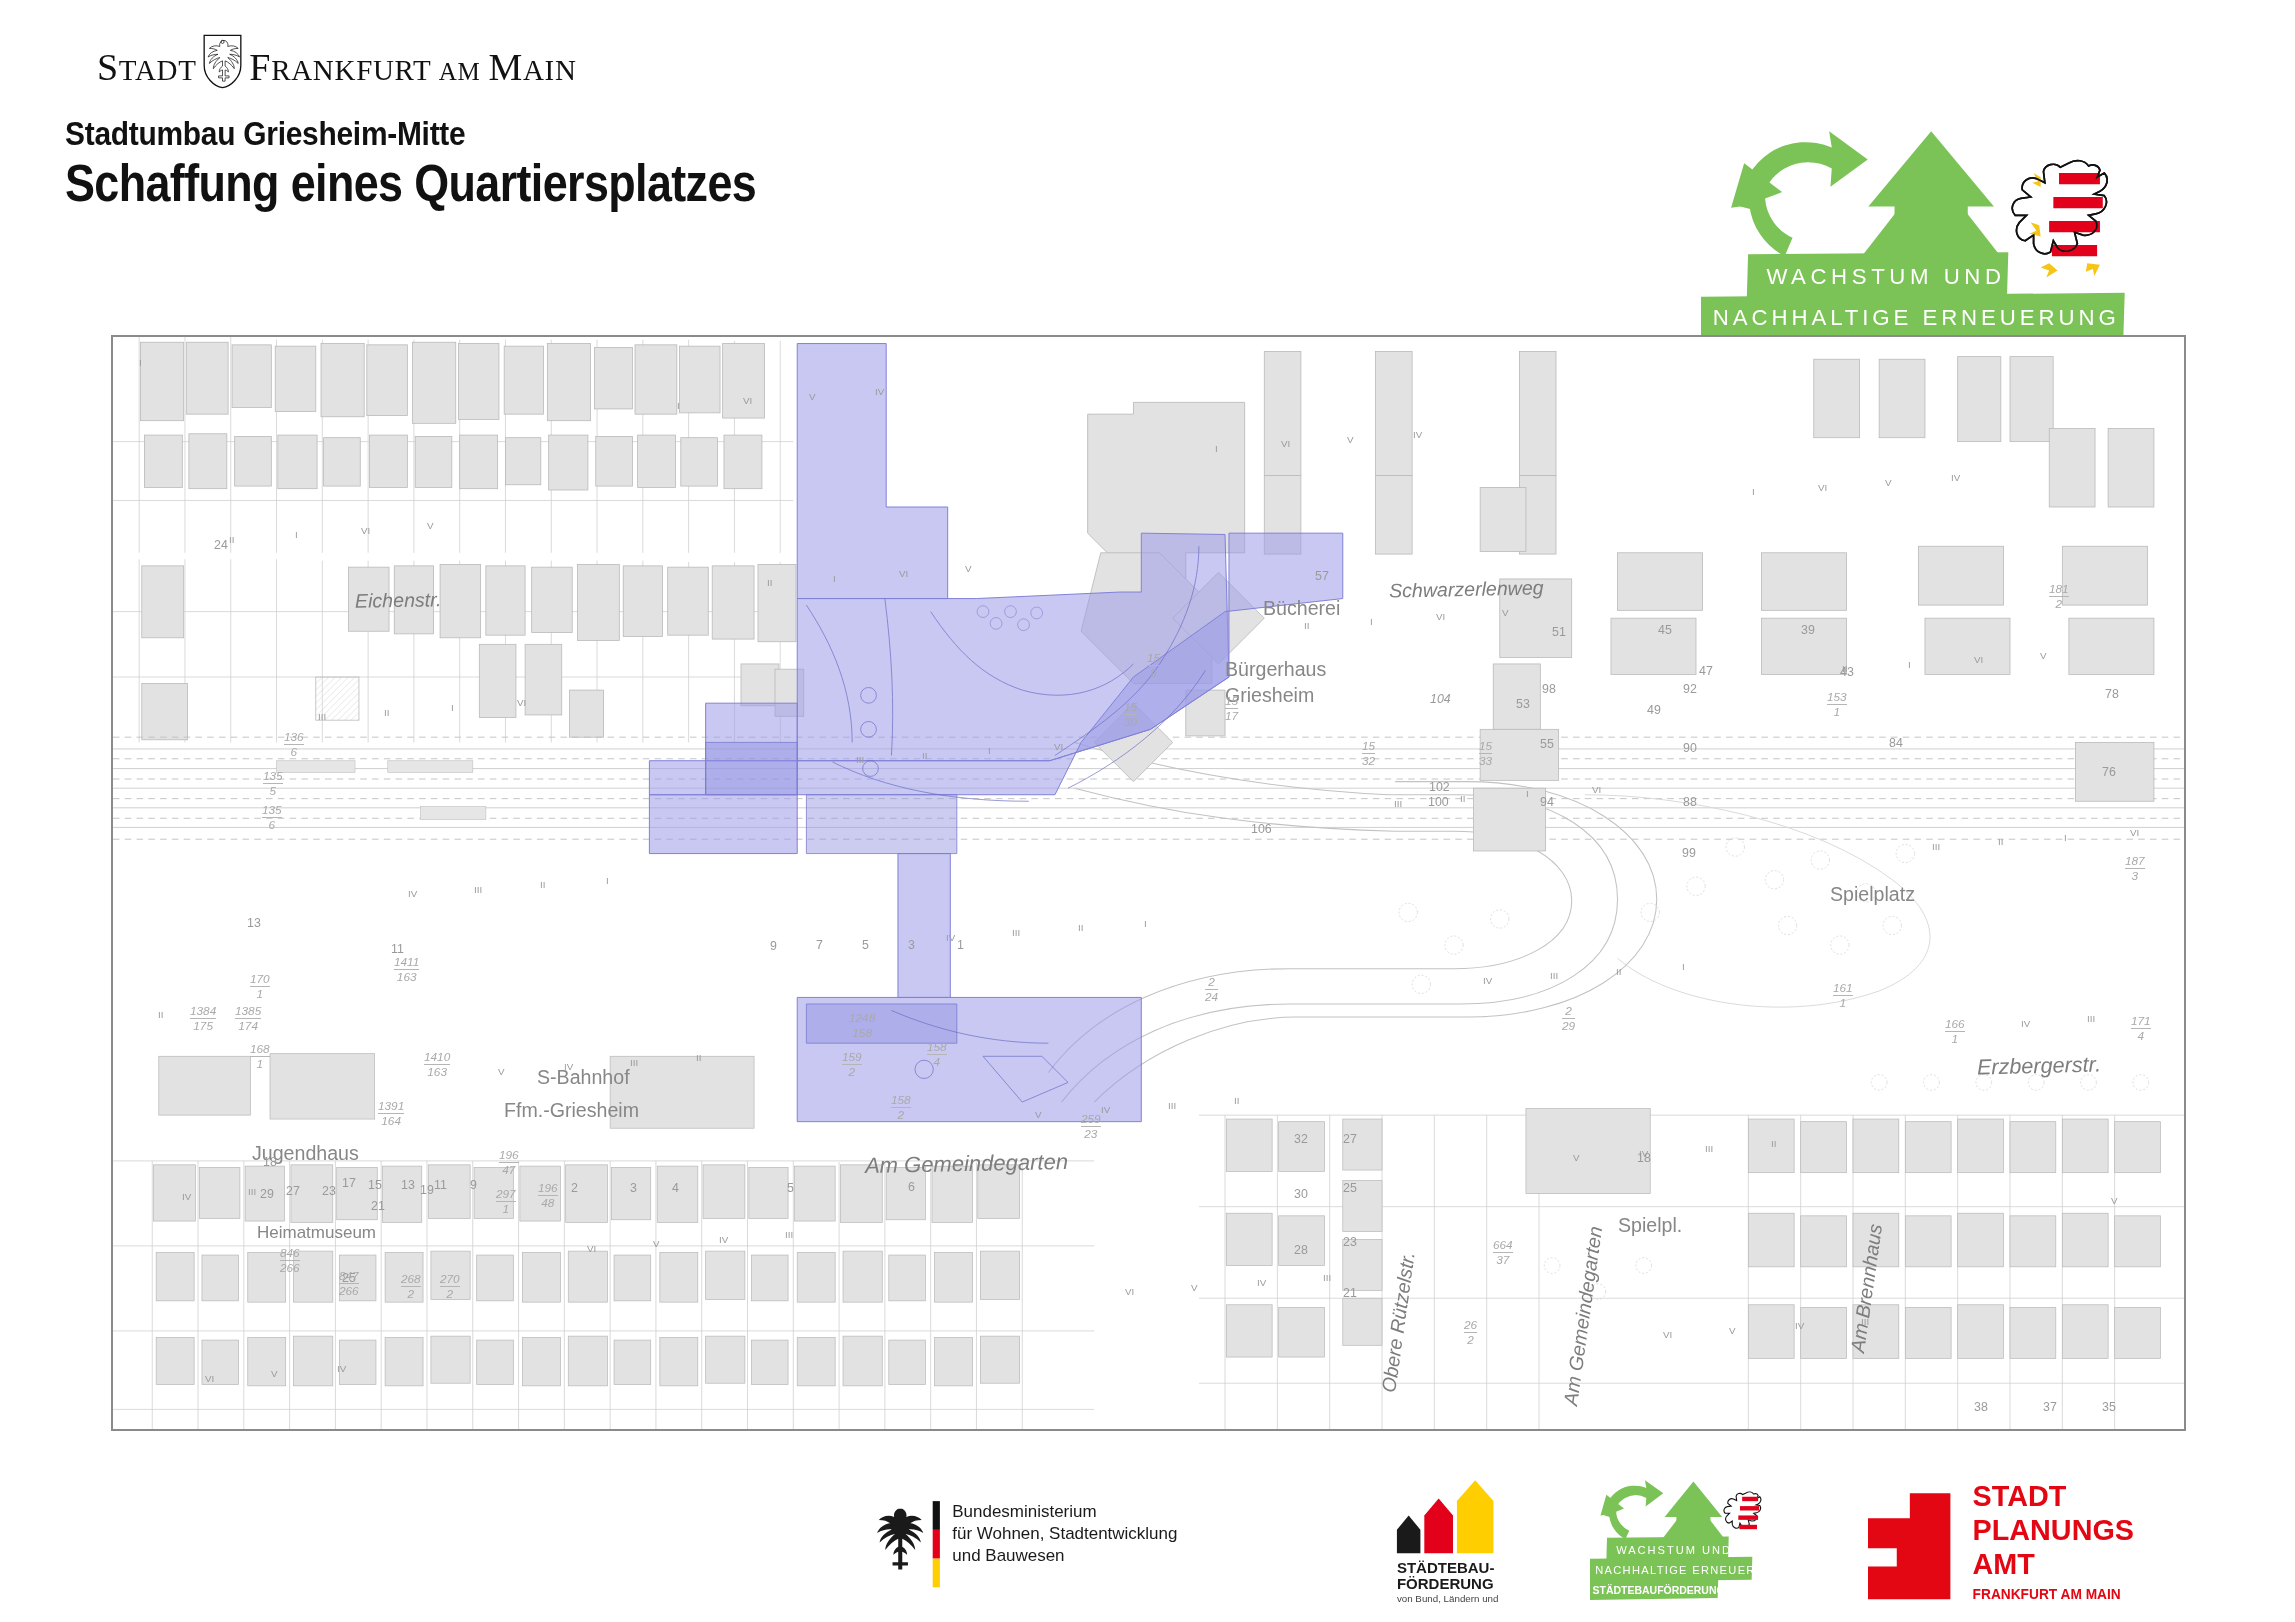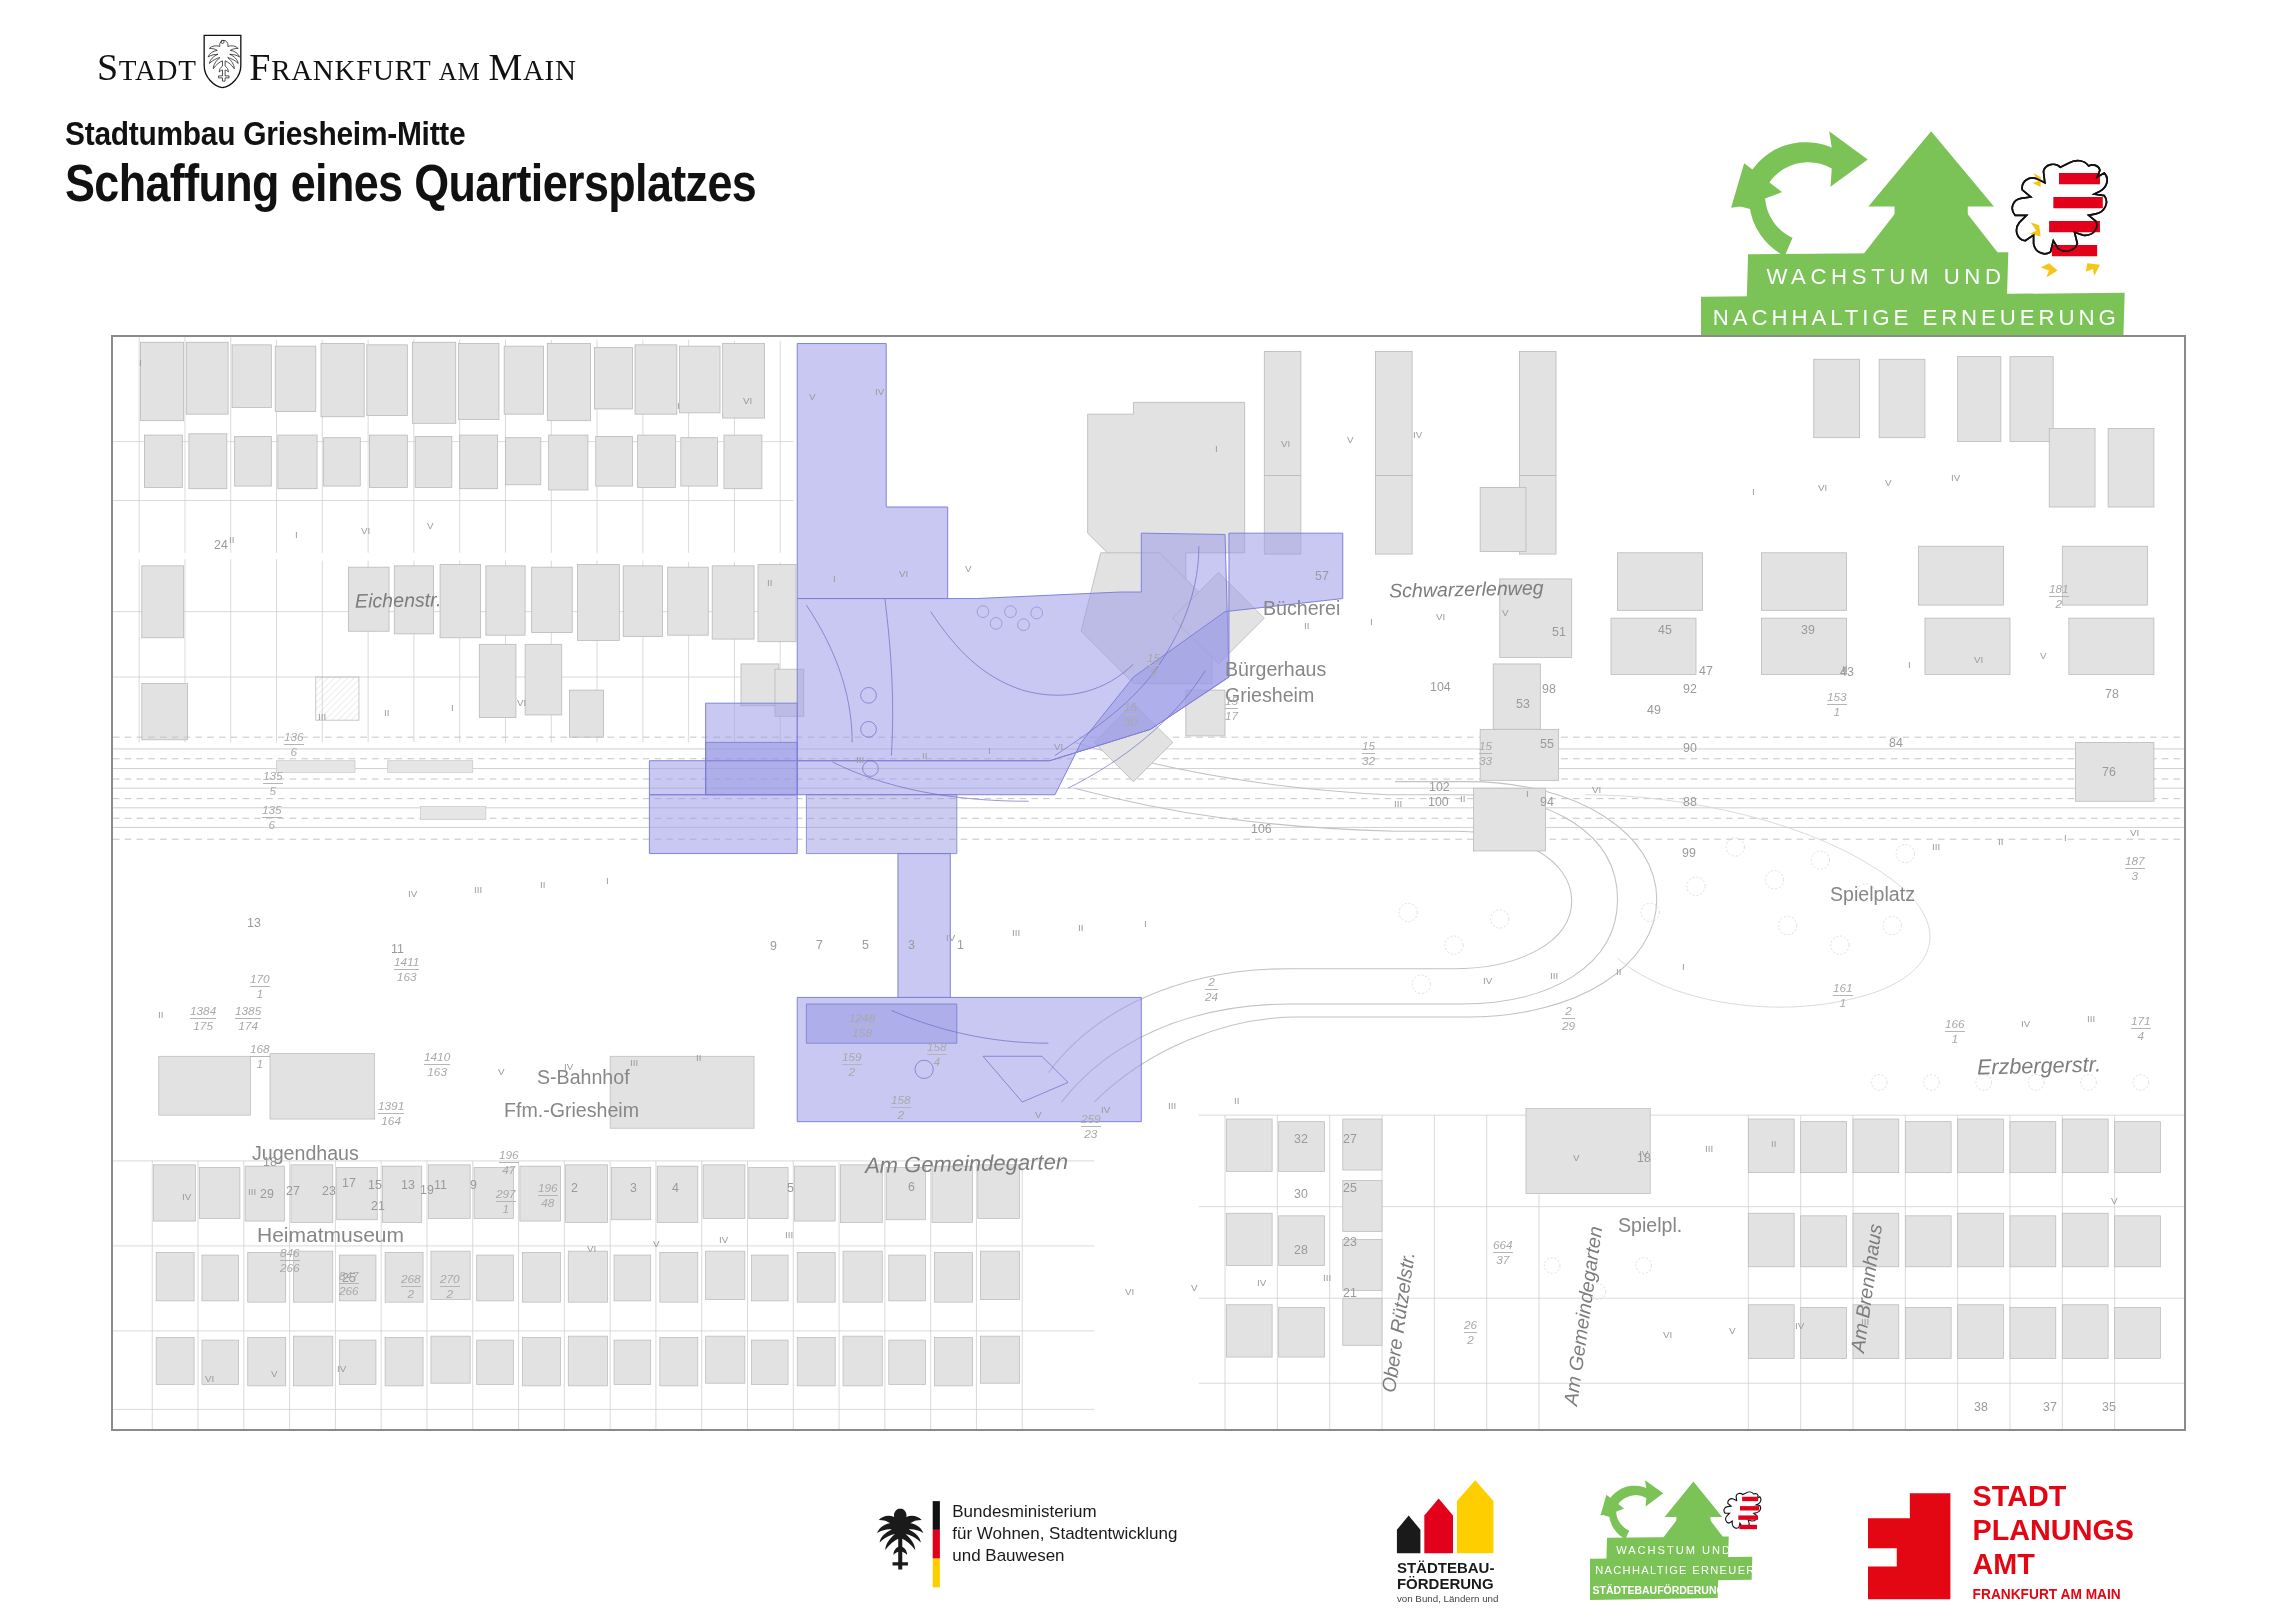--- a/index.html
+++ b/index.html
@@ -427,26 +427,26 @@
     <div class="mlabel street vert" style="left:1287px; top:1034px; transform:rotate(-82deg); transform-origin:left bottom;">Obere Rützelstr.</div>
     <div class="mlabel street vert" style="left:1469px; top:1047px; transform:rotate(-82deg); transform-origin:left bottom;">Am Gemeindegarten</div>
     <div class="mlabel street vert" style="left:1756px; top:994px; transform:rotate(-82deg); transform-origin:left bottom;">Am Brennhaus</div>
 
     <div class="mlabel poi" style="left:1150px; top:260px;">Bücherei</div>
     <div class="mlabel poi" style="left:1112px; top:321px;">Bürgerhaus</div>
     <div class="mlabel poi" style="left:1112px; top:347px;">Griesheim</div>
     <div class="mlabel poi" style="left:424px; top:729px;">S-Bahnhof</div>
     <div class="mlabel poi" style="left:391px; top:762px;">Ffm.-Griesheim</div>
     <div class="mlabel poi" style="left:139px; top:805px;">Jugendhaus</div>
-    <div class="mlabel poi" style="left:144px; top:886px; font-size:21px;">Heimatmuseum</div>
+    <div class="mlabel poi" style="left:144px; top:886px; font-size:17px;">Heimatmuseum</div>
     <div class="mlabel poi" style="left:1717px; top:546px;">Spielplatz</div>
     <div class="mlabel poi" style="left:1505px; top:877px;">Spielpl.</div>
 
     <div id="nums">
-        <div class="pnum" style="left: 1317px; top: 343px;">104</div>
+        <div class="pnum" style="left: 1317px; top: 355px; font-style: italic;">104</div>
         <div class="pnum" style="left: 1429px; top: 345px;">98</div>
         <div class="pnum" style="left: 1570px; top: 345px;">92</div>
         <div class="pnum" style="left: 1992px; top: 350px;">78</div>
         <div class="pnum" style="left: 1316px; top: 399px; margin-top: 44px;">102</div>
         <div class="pnum" style="left: 1427px; top: 400px;">55</div>
         <div class="pnum" style="left: 1570px; top: 404px;">90</div>
         <div class="pnum" style="left: 1989px; top: 428px;">76</div>
         <div class="pnum" style="left: 1315px; top: 458px;">100</div>
         <div class="pnum" style="left: 1427px; top: 458px;">94</div>
         <div class="pnum" style="left: 1570px; top: 458px;">88</div>

